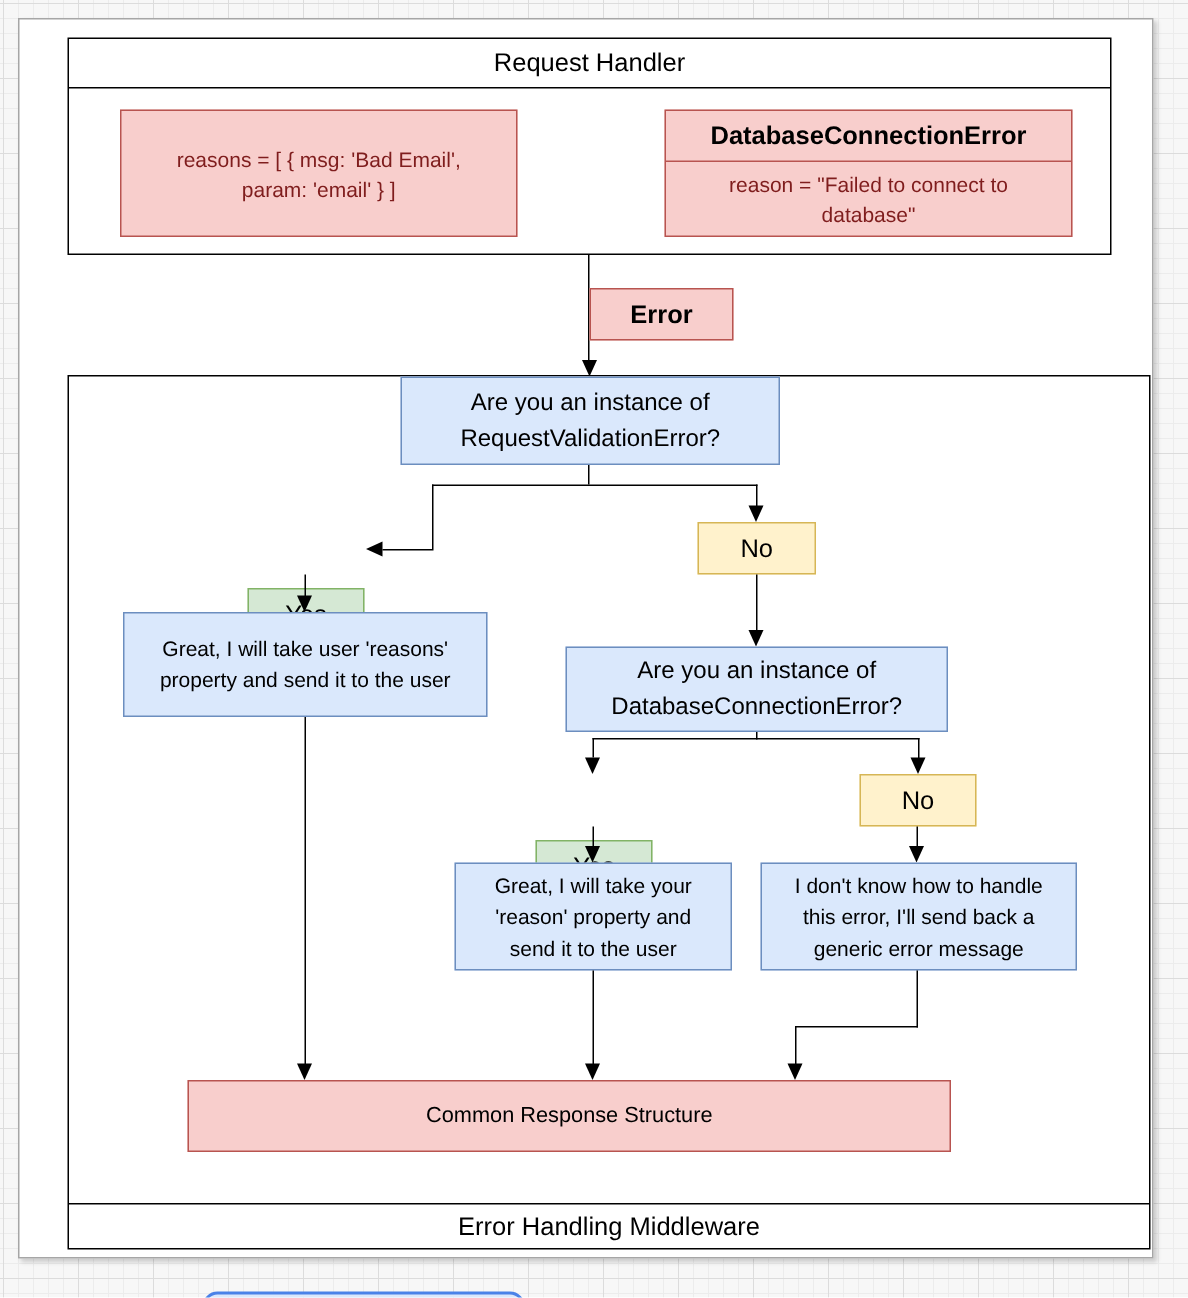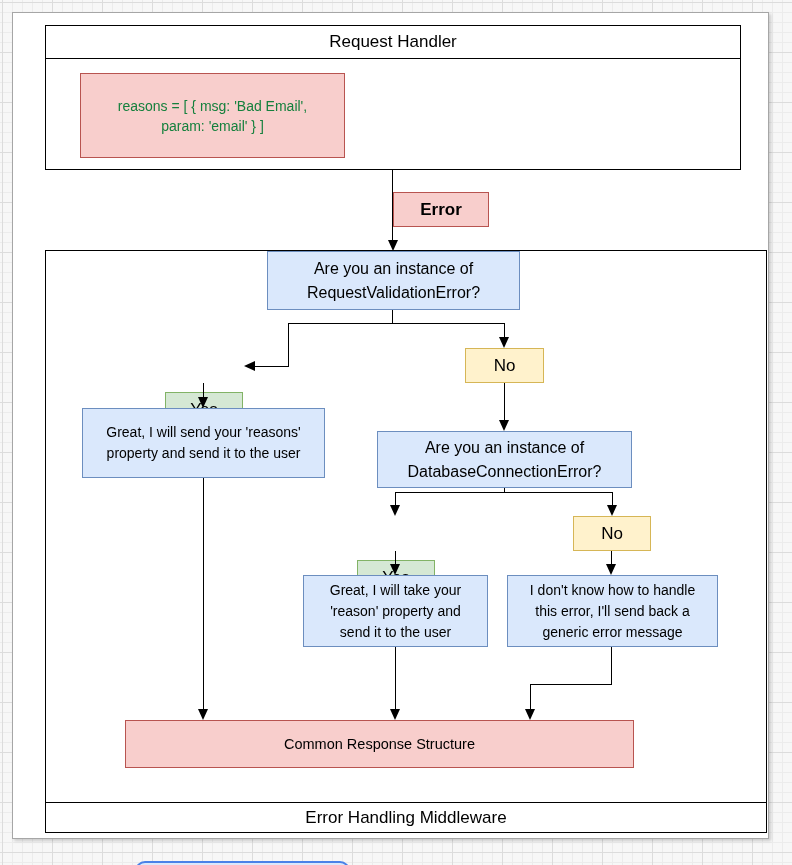--- a/index.html
+++ b/index.html
@@ -43,21 +43,21 @@
     font-size:17px; color:#000;
   }
   .cls { position:absolute; box-sizing:border-box; background:#f8cecc; border:1px solid #b85450; display:flex; flex-direction:column; }
   .cls-header {
     height:34px; flex:0 0 34px; border-bottom:1px solid #b85450; box-sizing:border-box;
     display:flex; align-items:center; justify-content:center;
     font-size:17px; font-weight:bold; color:#000;
   }
   .cls-body {
     flex:1; display:flex; align-items:center; justify-content:center;
-    font-size:14px; line-height:20px; text-align:center; color:#15803d;
+    font-size:14px; line-height:20px; text-align:center; color:#7f1d1d;
     white-space:pre-line; padding:0 10px;
   }
   .pink   { background:#f8cecc; border:1px solid #b85450; }
   .blue   { background:#dae8fc; border:1px solid #6c8ebf; }
   .green  { background:#d5e8d4; border:1px solid #82b366;margin-top:44px; }
   .yellow { background:#fff2cc; border:1px solid #d6b656; }
   .q    { font-size:16px; line-height:24px; }
   .desc { font-size:14px; line-height:21px; }
   .yn   { font-size:17px; }
   .err  { font-size:17px; font-weight:bold; }
@@ -87,20 +87,25 @@
 
   <div class="container-box" style="left:45px;top:25px;width:696px;height:145px">
     <div class="ctr-titlebar">Request Handler</div>
   </div>
 
   <div class="cls" style="left:80px;top:73px;width:265px;height:85px">
     <div class="cls-body">reasons = [ { msg: 'Bad Email',
 param: 'email' } ]</div>
   </div>
 
+  <div class="cls" style="left:443px;top:73px;width:272px;height:85px">
+    <div class="cls-header">DatabaseConnectionError</div>
+    <div class="cls-body">reason = "Failed to connect to
+database"</div>
+  </div>
 
   <div class="container-box" style="left:45px;top:250px;width:722px;height:583px">
     <div class="ctr-footerbar">Error Handling Middleware</div>
   </div>
 
   <div>
     <div class="line" style="left:392px;top:170px;width:1px;height:71px"></div>
     <div class="ah-down" style="left:388px;top:240px"></div>
   </div>
   <div class="node pink err" style="left:393px;top:192px;width:96px;height:35px">Error</div>
@@ -118,21 +123,21 @@
     <div class="ah-down" style="left:499px;top:337px"></div>
   </div>
 
   <div class="node green yn" style="left:165px;top:348px;width:78px;height:35px">Yes</div>
   <div class="node yellow yn" style="left:465px;top:348px;width:79px;height:35px">No</div>
 
   <div>
     <div class="line" style="left:203px;top:383px;width:1px;height:15px"></div>
     <div class="ah-down" style="left:198px;top:397px"></div>
   </div>
-  <div class="node blue desc" style="left:82px;top:408px;width:243px;height:70px">Great, I will send your 'reasons'
+  <div class="node blue desc" style="left:82px;top:408px;width:243px;height:70px">Great, I will take user 'reasons'
 property and send it to the user</div>
 
   <div>
     <div class="line" style="left:504px;top:383px;width:1px;height:38px"></div>
     <div class="ah-down" style="left:499px;top:420px"></div>
   </div>
 
   <div class="node blue q" style="left:377px;top:431px;width:255px;height:57px">Are you an instance of
 DatabaseConnectionError?</div>
 

